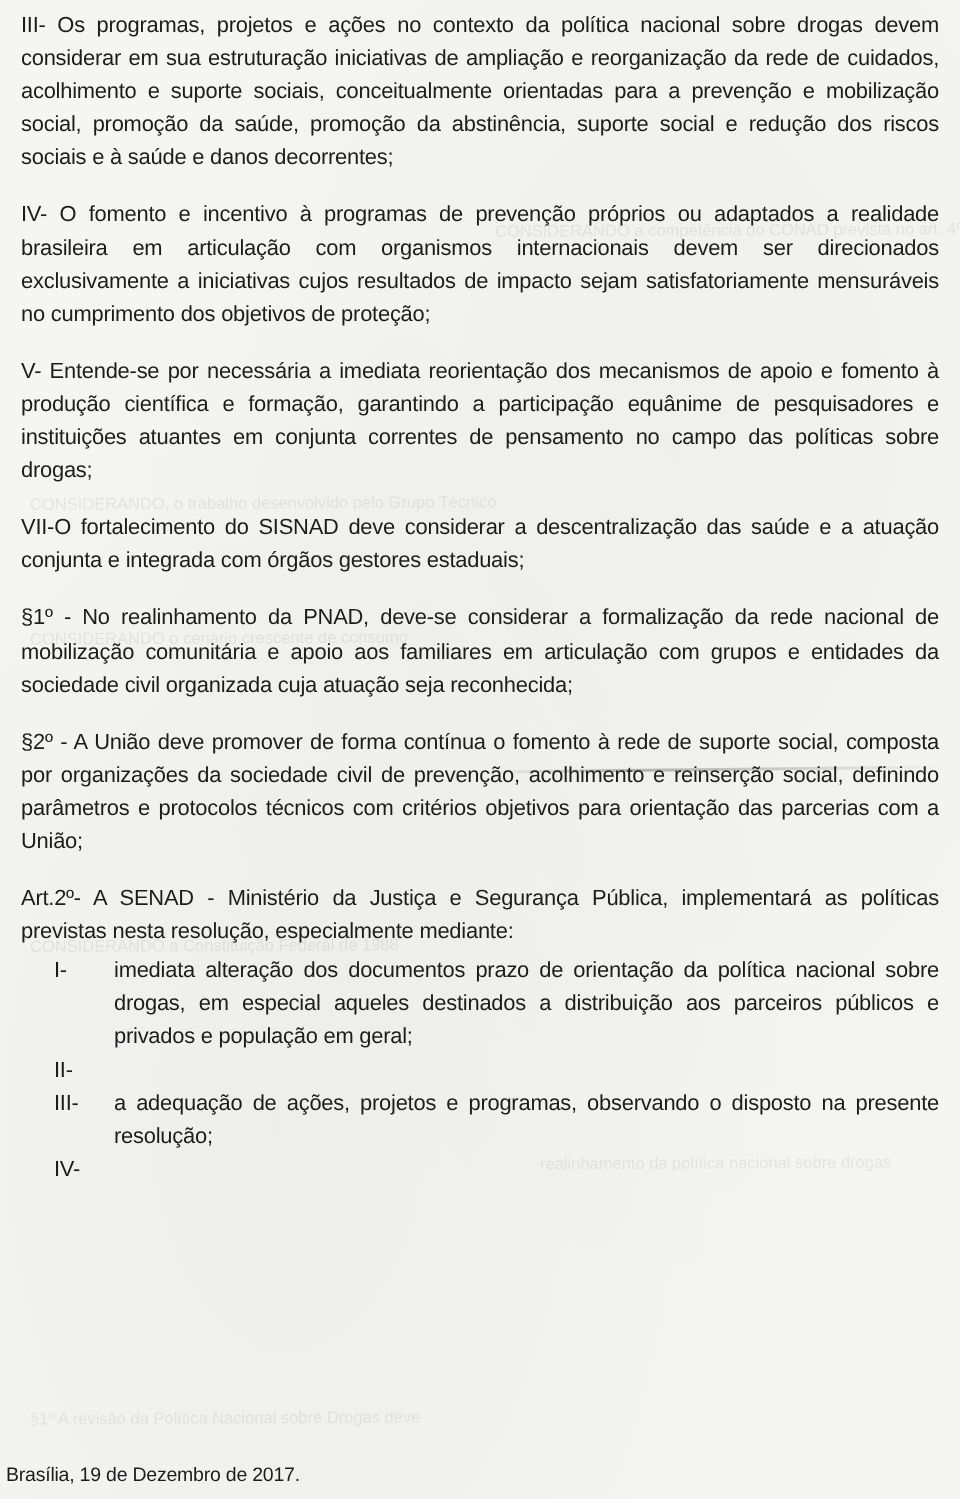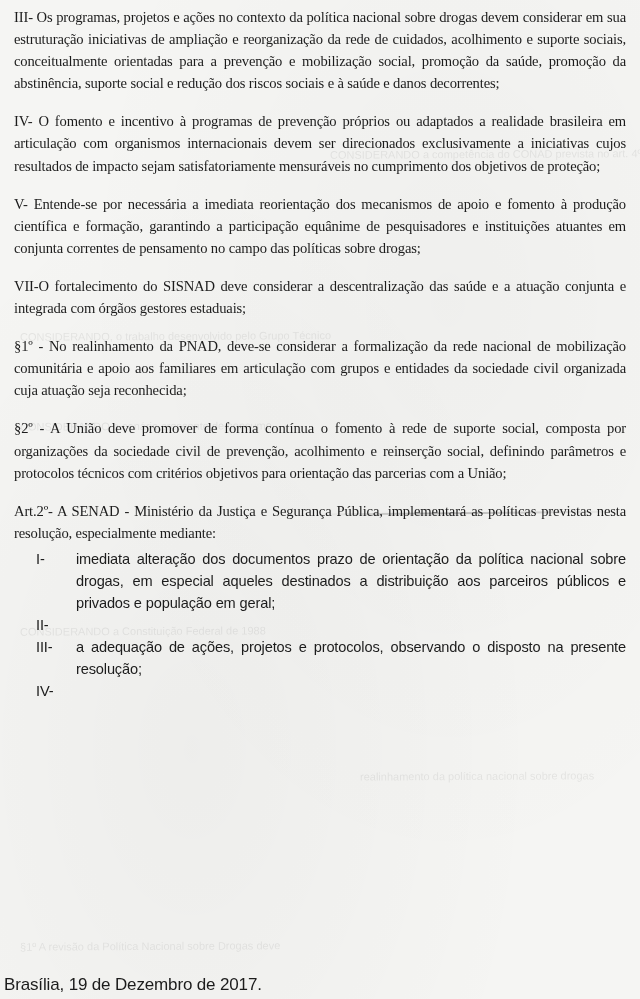--- a/index.html
+++ b/index.html
@@ -19,27 +19,26 @@
     }
     .content {
       position: absolute; left: 14px; top: 6px; width: 612px;
       font-size: 14.6px; line-height: 22.1px;
       letter-spacing: -0.15px;
     }
     .para {
       margin: 0 0 16px 0;
       text-align: justify;
       text-align-last: left;
-      font-family: Liberation Serif, serif;
     }
     .list { margin: 0 0 0 0; padding: 0; list-style: none; }
     .list-item { display: flex; text-align: justify; }
     .list-num { flex: 0 0 62px; padding-left: 22px; box-sizing: border-box; width: 62px; }
     .list-text { flex: 1; text-align: justify; text-align-last: left; }
-    .signature { position: absolute; left: 4px; top: 975px; font-size: 17px; letter-spacing: -0.15px; }
+    .signature { position: absolute; left: 4px; top: 975px; font-size: 13px; letter-spacing: -0.15px; }
     .crease {
       position: absolute; left: 320px; top: 512px; width: 310px; height: 2px;
       background: linear-gradient(90deg, transparent, rgba(60,60,60,0.35), rgba(60,60,60,0.2), transparent);
       transform: rotate(-0.6deg);
     }
     .bleed {
       position: absolute; color: rgba(0,0,0,0.07); font-size: 11px;
       white-space: nowrap; transform: rotate(-0.3deg);
     }
   </style>
@@ -67,21 +66,21 @@
     <ul class="list">
       <li class="list-item">
         <span class="list-num">I-</span>
         <span class="list-text">imediata alteração dos documentos prazo de orientação da política nacional sobre drogas, em especial aqueles destinados a distribuição aos parceiros públicos e privados e população em geral;</span>
       </li>
       <li class="list-item">
         <span class="list-num">II-</span>
       </li>
       <li class="list-item">
         <span class="list-num">III-</span>
-        <span class="list-text">a adequação de ações, projetos e protocolos, observando o disposto na presente resolução;</span>
+        <span class="list-text">a adequação de ações, projetos e programas, observando o disposto na presente resolução;</span>
       </li>
       <li class="list-item">
         <span class="list-num">IV-</span>
       </li>
     </ul>
   </div>
 
   <div class="signature">Brasília, 19 de Dezembro de 2017.</div>
 </div>
 

